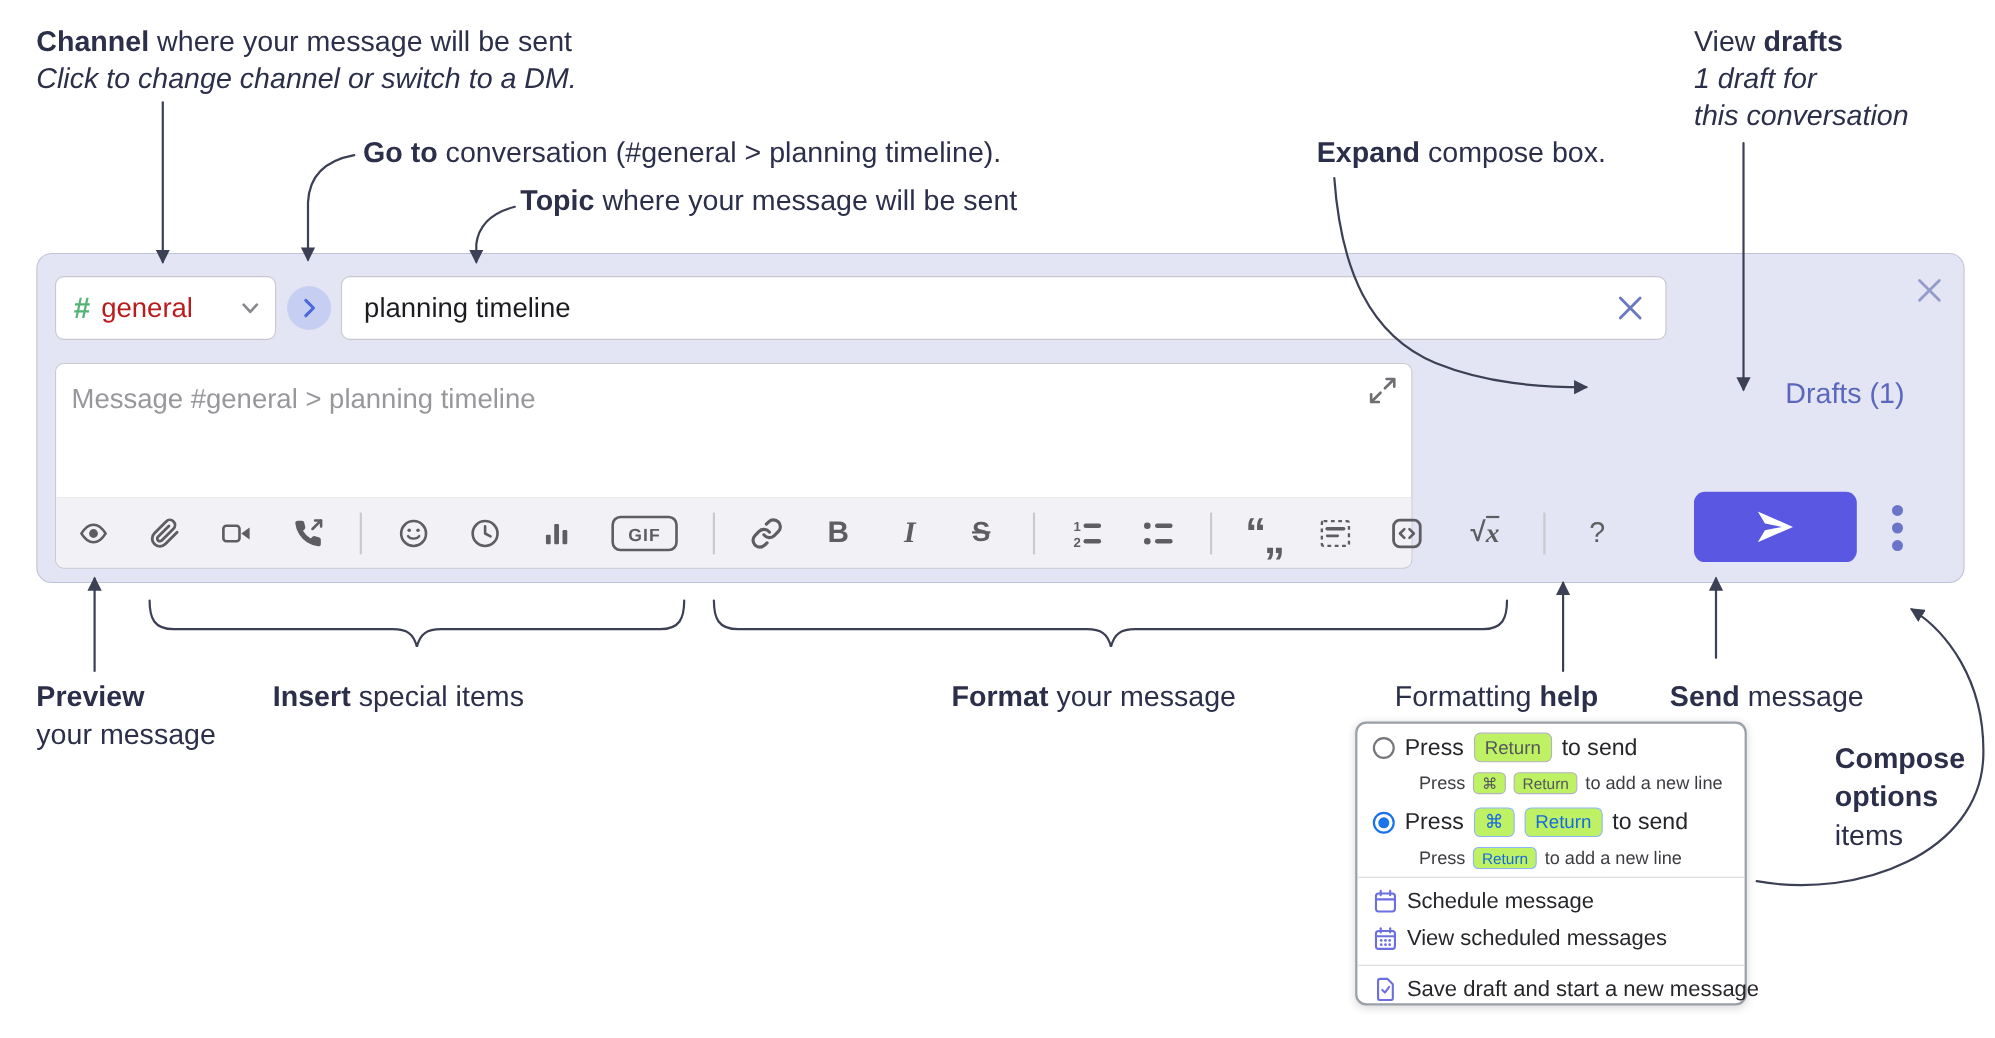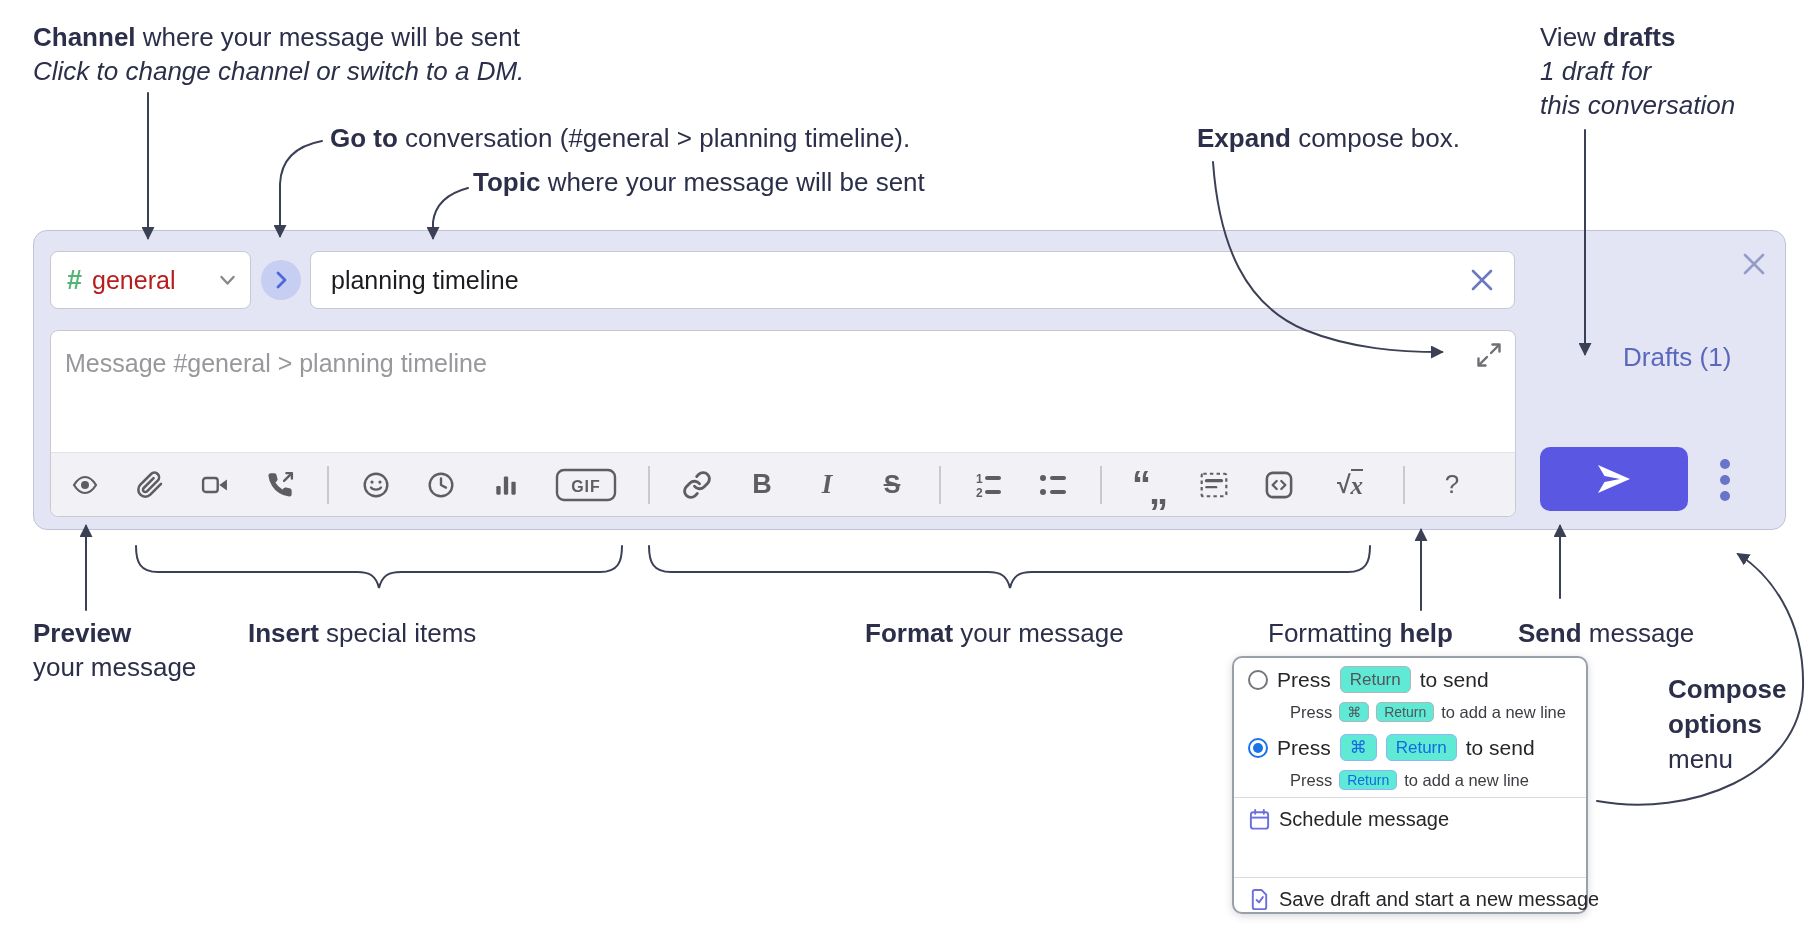--- a/index.html
+++ b/index.html
@@ -16,21 +16,21 @@
                 padding:0 14px 0 16px;box-sizing:border-box;gap:10px;cursor:pointer;}
   .hash{font-size:27px;font-weight:700;color:#54b475;line-height:1;}
   .channel-name{font-size:25px;color:#b91c1c;flex:1;}
   .goto-btn{position:absolute;left:261px;top:260px;width:40px;height:40px;border-radius:50%;
             background:#c6cef2;border:none;display:flex;align-items:center;justify-content:center;padding:0;cursor:pointer;}
   .topic-input{position:absolute;left:310px;top:251px;width:1205px;height:58px;background:#fff;
                border:1px solid #c8c8ce;border-radius:8px;box-sizing:border-box;display:flex;
                align-items:center;padding:0 18px 0 20px;}
   .topic-text{font-size:25px;color:#1c1c20;flex:1;}
   .close-x{position:absolute;left:1738px;top:248px;cursor:pointer;}
-  .message-box{position:absolute;left:50px;top:330px;width:1466px;height:187px;background:#fff;
+  .message-box{position:absolute;left:50px;top:330px;width:1234px;height:187px;background:#fff;
                border:1px solid #c9c9cf;border-radius:8px;box-sizing:border-box;}
   .placeholder{position:absolute;left:14px;top:18px;font-size:25px;color:#97979c;}
   .expand-ic{position:absolute;right:12px;top:10px;cursor:pointer;}
   .toolbar{position:absolute;left:0;right:0;bottom:0;height:64px;background:#f2f2f6;
            border-top:1px solid #e1e1e7;border-radius:0 0 8px 8px;display:flex;align-items:center;
            padding:0 16px;gap:29px;box-sizing:border-box;}
   .ticon{width:36px;height:36px;display:flex;align-items:center;justify-content:center;
          color:#5d5d62;flex:none;cursor:pointer;position:relative;}
   .tdiv{width:2px;height:38px;background:#c9c9cf;flex:none;}
   .gificon{width:66px;}
@@ -52,21 +52,21 @@
   .popup{position:absolute;left:1232px;top:656px;width:356px;height:258px;background:#fff;
          border:2px solid #9aa0a8;border-radius:10px;box-sizing:border-box;
          box-shadow:0 2px 8px rgba(40,40,60,.18);}
   .prow{position:absolute;display:flex;align-items:center;white-space:nowrap;}
   .pmain{font-size:21px;color:#26262a;gap:9px;}
   .psub{font-size:16.5px;color:#3c3c42;gap:7px;}
   .radio{width:20px;height:20px;border-radius:50%;border:2px solid #75757c;box-sizing:border-box;
          display:flex;align-items:center;justify-content:center;flex:none;cursor:pointer;}
   .radio.sel{border-color:#1a73e8;}
   .radio.sel i{width:10px;height:10px;border-radius:50%;background:#1a73e8;display:block;}
-  .kbd{border:1.5px solid #b3b3ba;border-radius:6px;background:#5eead4;color:#55555c;
+  .kbd{border:1.5px solid #b3b3ba;border-radius:6px;background:#bef264;color:#55555c;
        padding:2px 9px;font-size:17px;line-height:21px;}
   .kbd.small{font-size:14px;line-height:16px;padding:1px 7px;border-radius:5px;}
   .kbd.blue{border-color:#8cb6f7;color:#1769e0;}
   .pdiv{position:absolute;left:0;right:0;height:1px;background:#d9d9de;}
   .mitem{position:absolute;left:14px;display:flex;align-items:center;gap:8px;font-size:20px;
          color:#26262a;white-space:nowrap;cursor:pointer;height:30px;}
   .overlay{position:absolute;left:0;top:0;pointer-events:none;}
 </style>
 </head>
 <body>
@@ -268,21 +268,21 @@
   </div>
   <div class="note" style="left:1268px;top:616px;">
     <span>Formatting </span><b>help</b>
   </div>
   <div class="note" style="left:1518px;top:616px;">
     <b>Send</b><span> message</span>
   </div>
   <div class="note" style="left:1668px;top:672px;line-height:35px;">
     <div><b>Compose</b></div>
     <div><b>options</b></div>
-    <div>menu</div>
+    <div>items</div>
   </div>
 
   <div class="popup">
     <div class="prow pmain" style="top:8px;left:14px;">
       <span class="radio"></span>
       <span>Press</span>
       <span class="kbd">Return</span>
       <span>to send</span>
     </div>
     <div class="prow psub" style="top:44px;left:56px;">
@@ -307,20 +307,35 @@
     </div>
     <div class="pdiv" style="top:139px;"></div>
     <div class="mitem" style="top:146px;">
       <svg width="23" height="23" viewBox="0 0 24 24">
         <rect x="3" y="4.5" width="18" height="17" rx="2.5" fill="none" stroke="#6c6fe0" stroke-width="2"></rect>
         <line x1="3" y1="10" x2="21" y2="10" stroke="#6c6fe0" stroke-width="2"></line>
         <line x1="7.5" y1="2" x2="7.5" y2="6" stroke="#6c6fe0" stroke-width="2" stroke-linecap="round"></line>
         <line x1="16.5" y1="2" x2="16.5" y2="6" stroke="#6c6fe0" stroke-width="2" stroke-linecap="round"></line>
       </svg>
       <span>Schedule message</span>
+    </div>
+    <div class="mitem" style="top:180px;">
+      <svg width="23" height="23" viewBox="0 0 24 24">
+        <rect x="3" y="4.5" width="18" height="17" rx="2.5" fill="none" stroke="#6c6fe0" stroke-width="2"></rect>
+        <line x1="3" y1="9.5" x2="21" y2="9.5" stroke="#6c6fe0" stroke-width="2"></line>
+        <line x1="7.5" y1="2" x2="7.5" y2="6" stroke="#6c6fe0" stroke-width="2" stroke-linecap="round"></line>
+        <line x1="16.5" y1="2" x2="16.5" y2="6" stroke="#6c6fe0" stroke-width="2" stroke-linecap="round"></line>
+        <circle cx="8" cy="13.5" r="1.3" fill="#6c6fe0"></circle>
+          <circle cx="12" cy="13.5" r="1.3" fill="#6c6fe0"></circle>
+          <circle cx="16" cy="13.5" r="1.3" fill="#6c6fe0"></circle>
+        <circle cx="8" cy="17.5" r="1.3" fill="#6c6fe0"></circle>
+          <circle cx="12" cy="17.5" r="1.3" fill="#6c6fe0"></circle>
+          <circle cx="16" cy="17.5" r="1.3" fill="#6c6fe0"></circle>
+      </svg>
+      <span>View scheduled messages</span>
     </div>
     <div class="pdiv" style="top:219px;"></div>
     <div class="mitem" style="top:226px;">
       <svg width="23" height="23" viewBox="0 0 24 24">
         <path d="M5 4 a2 2 0 0 1 2-2 h7 l5 5 v13 a2 2 0 0 1-2 2 h-10 a2 2 0 0 1-2-2 z" fill="none" stroke="#6c6fe0" stroke-width="2" stroke-linejoin="round"></path>
         <polyline points="9,12.5 11.5,15 15.5,9.5" fill="none" stroke="#6c6fe0" stroke-width="2" stroke-linecap="round" stroke-linejoin="round"></polyline>
       </svg>
       <span>Save draft and start a new message</span>
     </div>
   </div>

